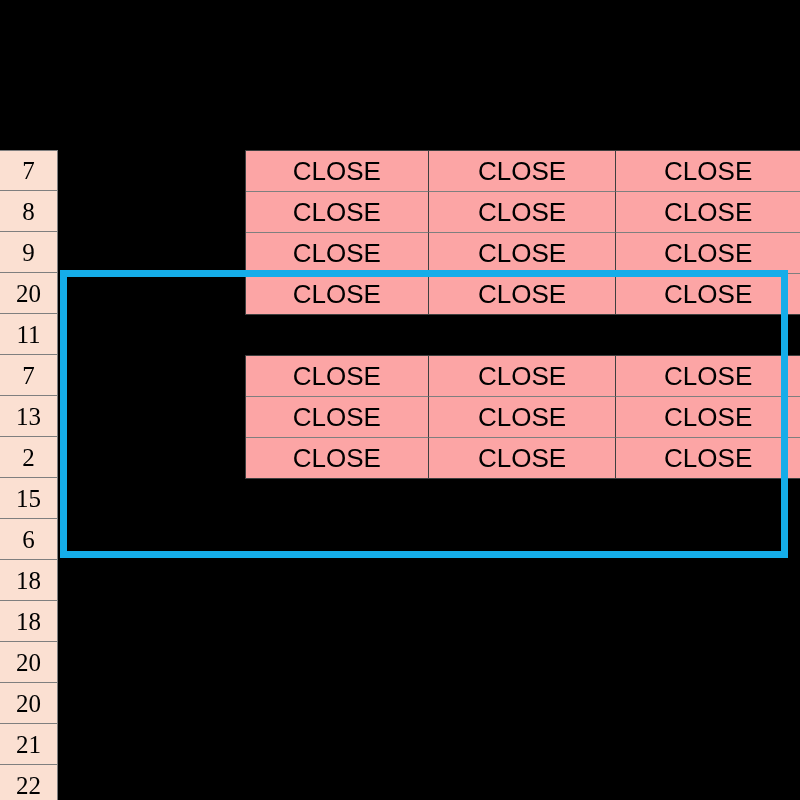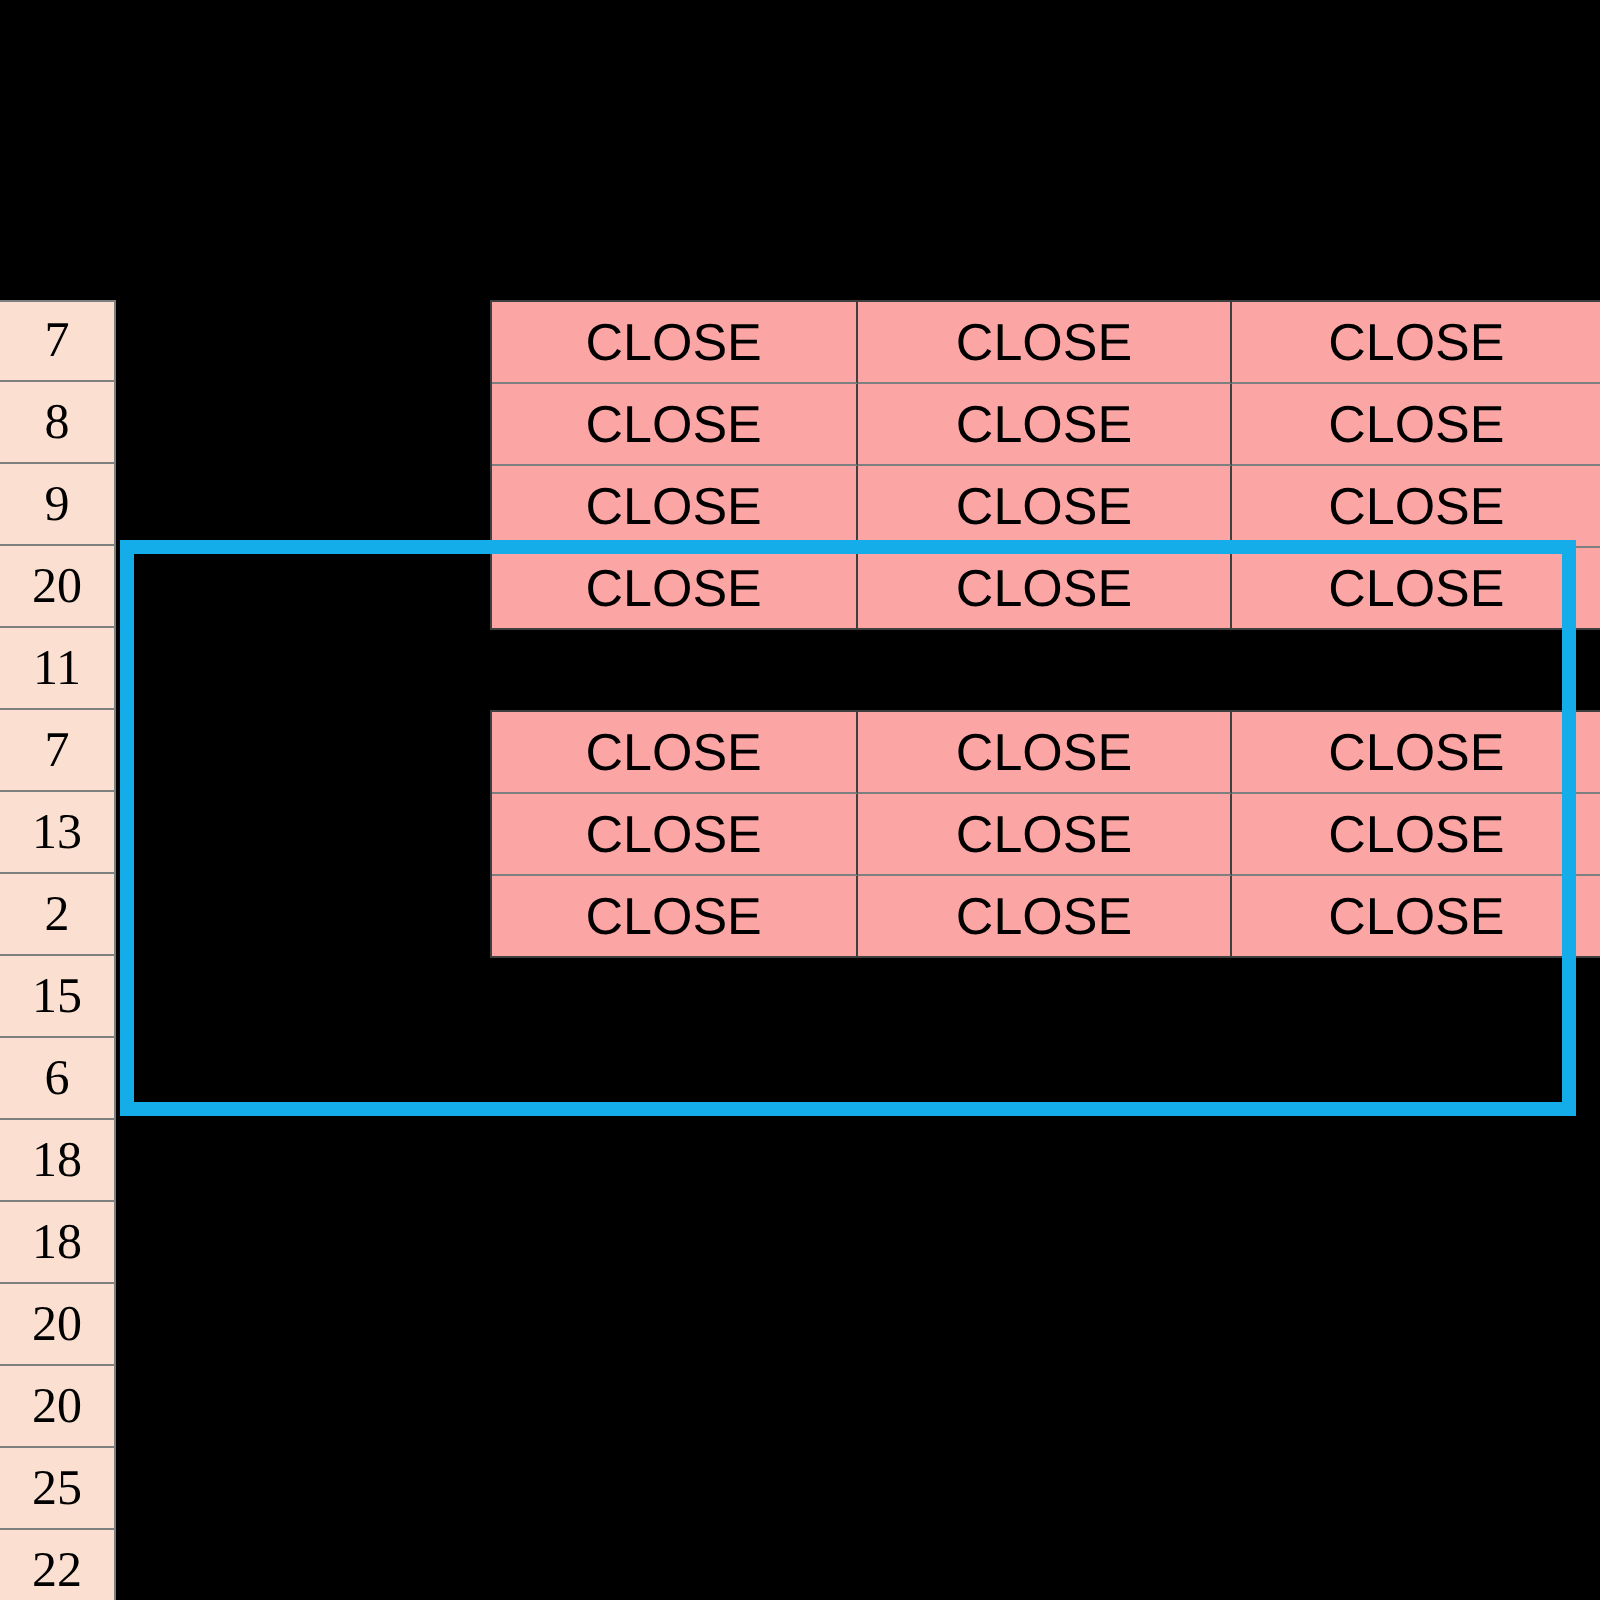--- a/index.html
+++ b/index.html
@@ -112,21 +112,21 @@
       <div class="row-header">11</div>
       <div class="row-header">7</div>
       <div class="row-header">13</div>
       <div class="row-header">2</div>
       <div class="row-header">15</div>
       <div class="row-header">6</div>
       <div class="row-header">18</div>
       <div class="row-header">18</div>
       <div class="row-header">20</div>
       <div class="row-header">20</div>
-      <div class="row-header">25</div>
+      <div class="row-header">21</div>
       <div class="row-header">22</div>
     </div>
 
   <div class="grid-block" id="block-0" style="top: 150px;">
       <div class="grid-row">
         <div class="grid-cell c0">CLOSE</div>
         <div class="grid-cell c1">CLOSE</div>
         <div class="grid-cell c2">CLOSE</div>
       </div>
       <div class="grid-row">

